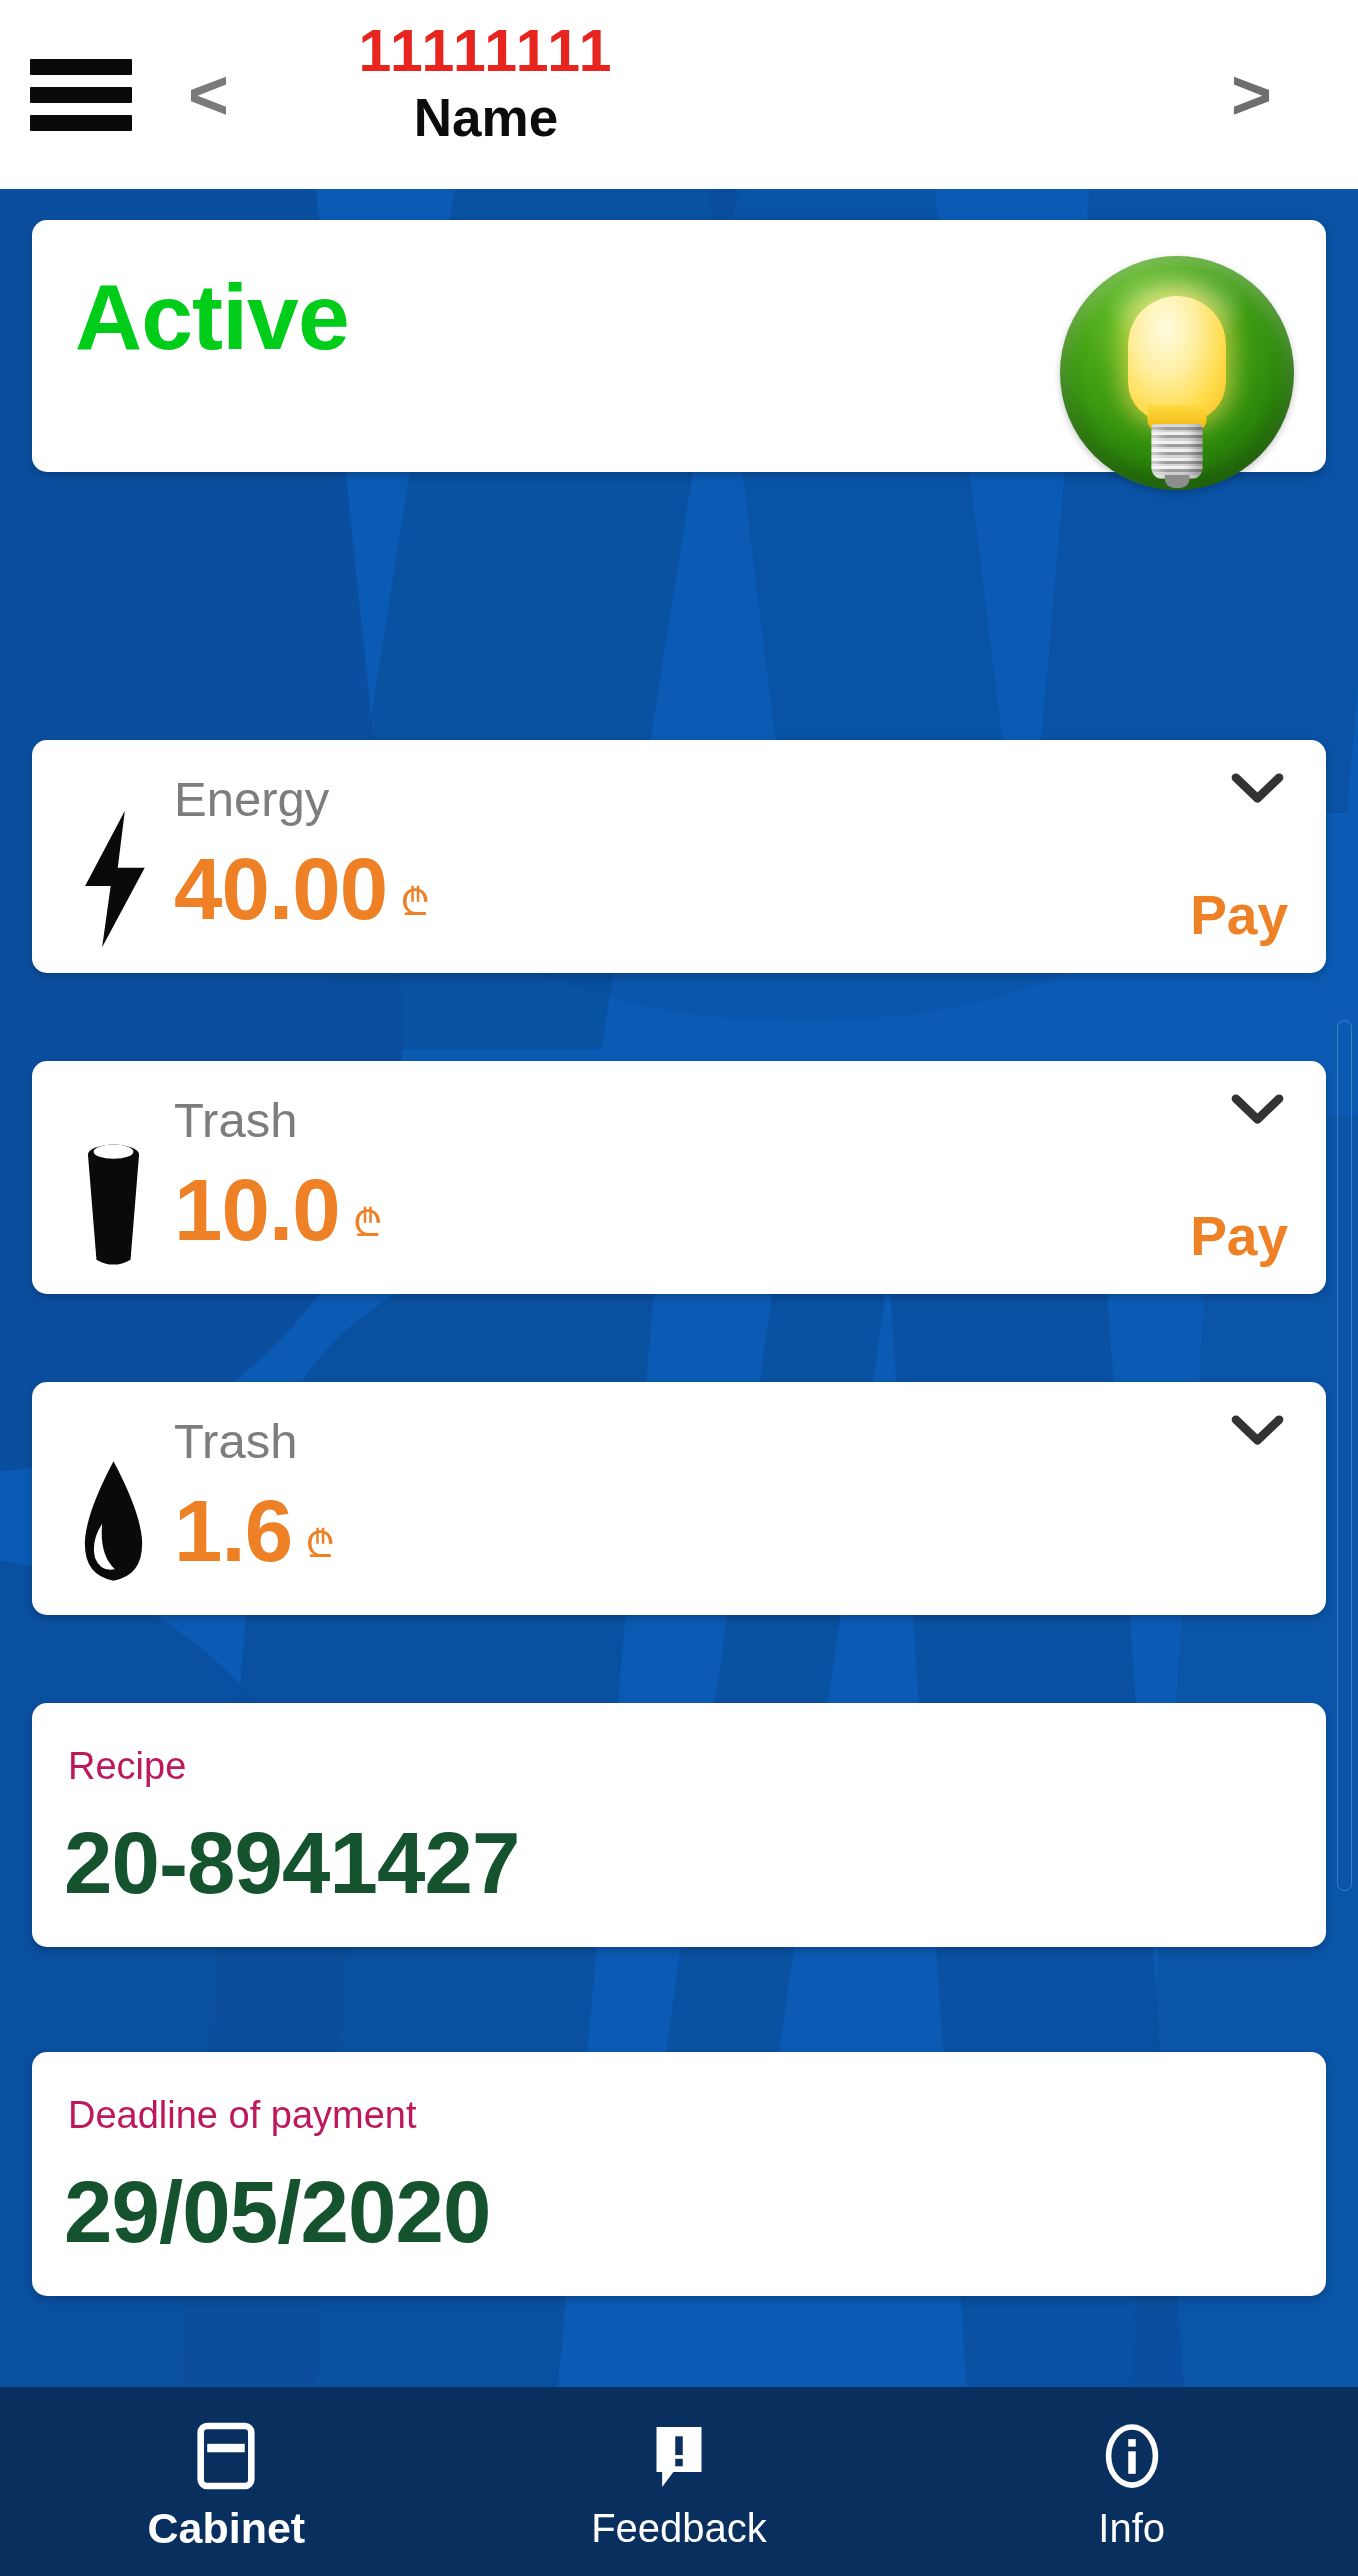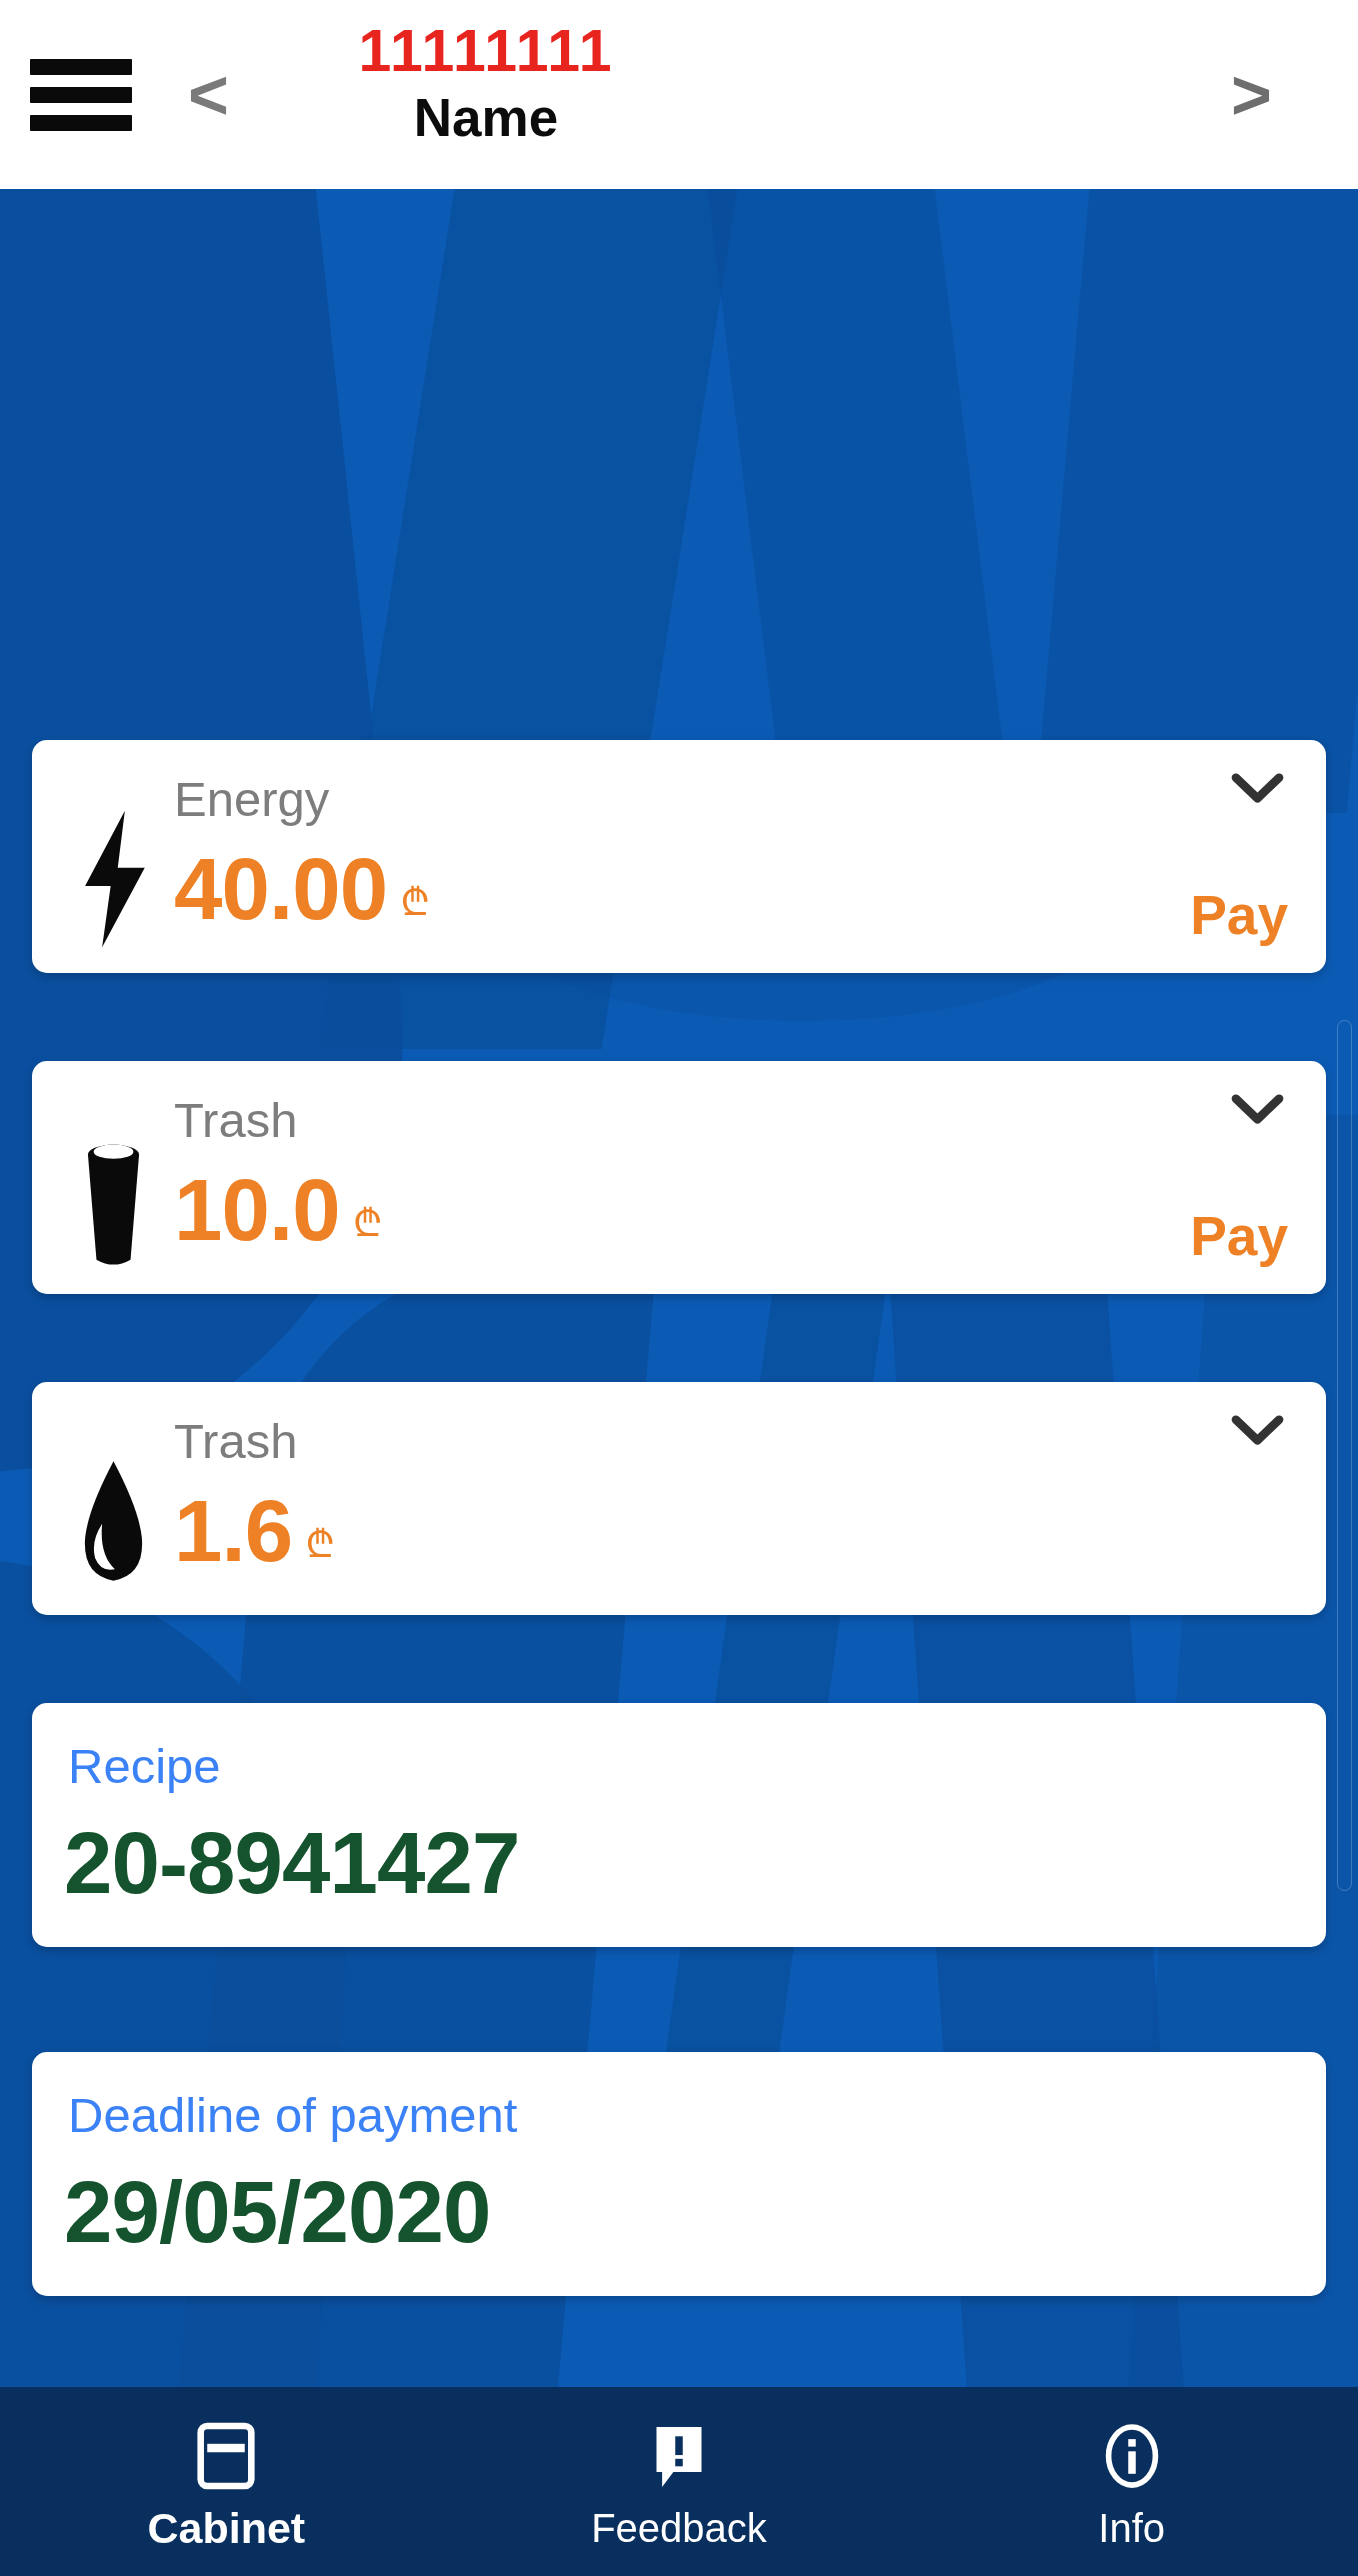--- a/index.html
+++ b/index.html
@@ -322,22 +322,22 @@
   
   .card-info {
     height: 244px;
   }
   .card-recipe   { top: 1514px; }
   .card-deadline { top: 1835px; margin-top: 28px; }
 
   .info-label {
     position: absolute;
     left: 36px; top: 34px;
-    color: #3b82f6;
-    font-size: 49px;
+    color: #be185d;
+    font-size: 38px;
     line-height: 59px;
     white-space: nowrap;
   }
   .info-value {
     position: absolute;
     left: 32px; top: 111px;
     color: #14532d;
     font-size: 87px;
     font-weight: bold;
     line-height: 98px;
@@ -423,20 +423,29 @@
     <div class="swoosh s10"></div>
     <div class="swoosh s5"></div>
     <div class="swoosh s6"></div>
     <div class="swoosh s7"></div>
     <div class="swoosh s8"></div>
     <div class="swoosh s9"></div>
   </div>
 
   <div class="content">
 
+    <div class="card card-status">
+      <div class="status-text">Active</div>
+      <div class="bulb-badge">
+        <div class="bulb-glass"></div>
+        <div class="bulb-neck"></div>
+        <div class="bulb-base"></div>
+        <div class="bulb-tip"></div>
+      </div>
+    </div>
 
     <div class="card card-util card-energy">
       <div class="util-icon">
         <svg viewBox="0 0 60 100" width="91" height="142" aria-hidden="true">
           <polygon points="38,2 10,55 28,55 22,98 52,42 33,42" fill="#0A0A0A"></polygon>
         </svg>
       </div>
       <div class="util-label">Energy</div>
       <div class="util-amount-row">
         <div class="util-amount">40.00</div>

